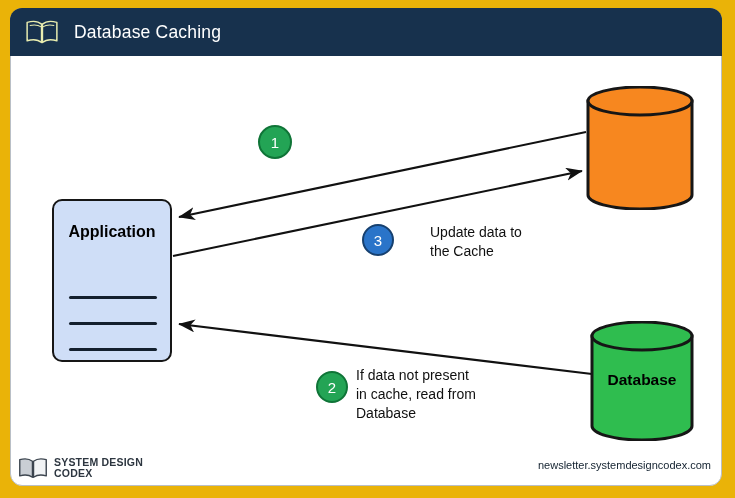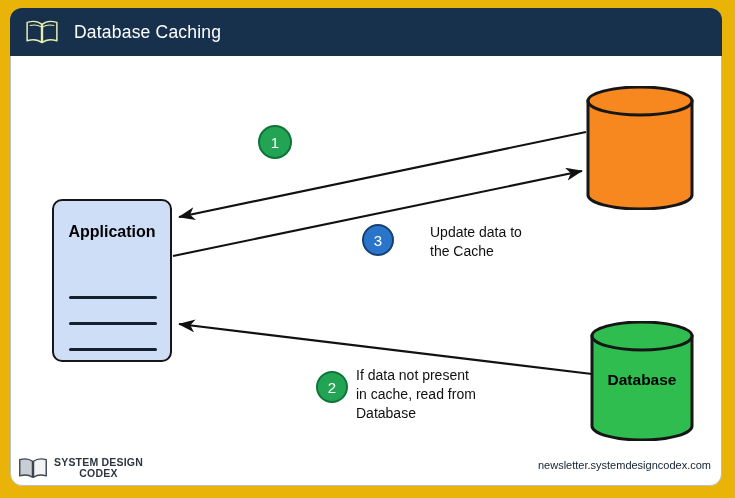--- a/index.html
+++ b/index.html
@@ -153,21 +153,20 @@
     align-items: center;
   }
   .book-foot { width: 30px; height: 24px; display:block; }
   #footer-logo-text {
     margin-left: 6px;
     font-size: 10.5px;
     font-weight: bold;
     color: #2d3640;
     line-height: 11.5px;
     letter-spacing: 0.2px;
-    text-align: center;
     white-space: pre-line;
   }
   #footer-url {
     position: absolute;
     right: 24px;
     top: 459px;
     font-size: 11px;
     color: #12212f;
   }
 </style>

